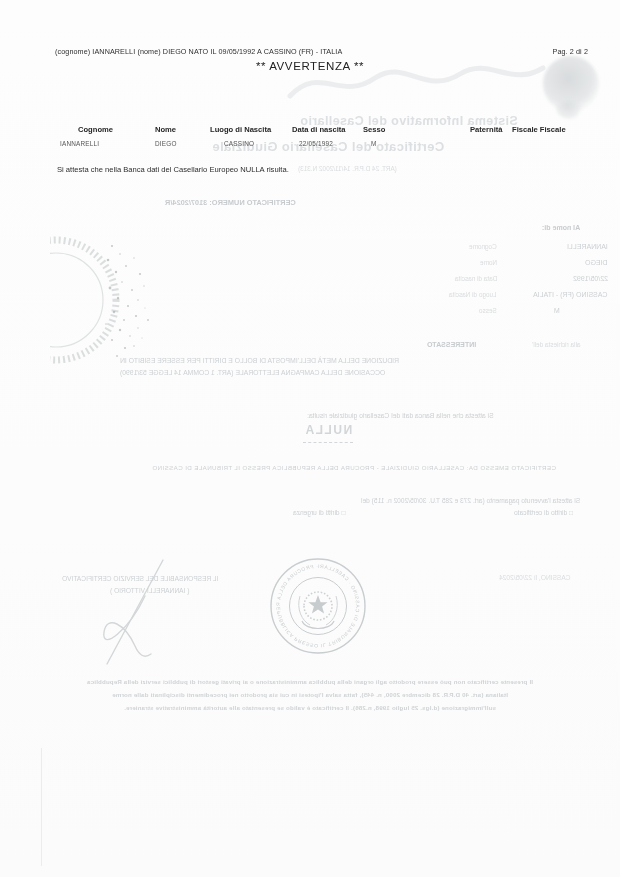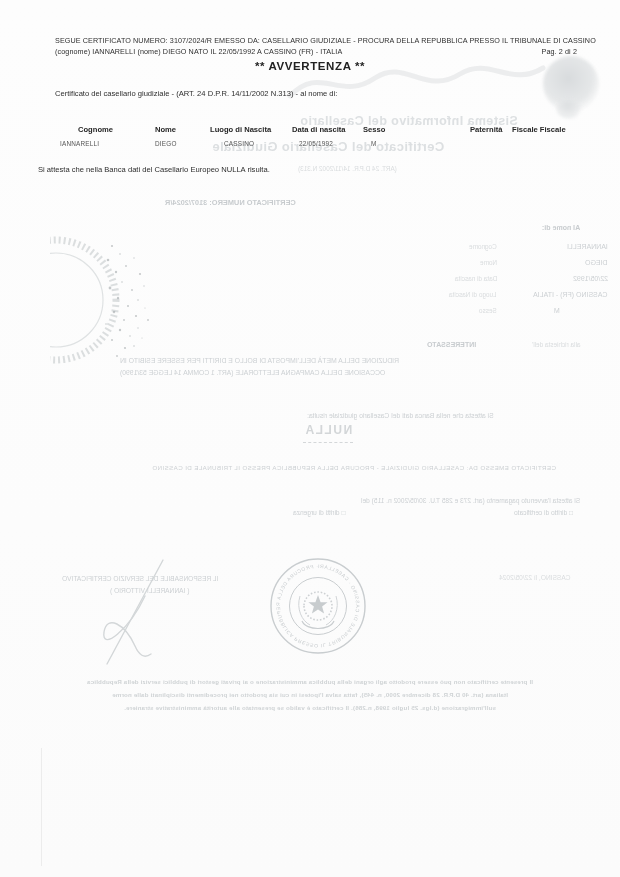--- a/index.html
+++ b/index.html
@@ -2,21 +2,21 @@
 <html><head>
 <meta charset="utf-8">
 <style>
   html,body{margin:0;padding:0;background:#ffffff}
   .page{position:relative;width:620px;height:877px;overflow:hidden;
         background:linear-gradient(180deg,#fdfdfd 0%,#fcfcfc 60%,#fbfbfb 100%);
         font-family:"Liberation Sans",sans-serif;color:#3a3a3a}
   .abs{position:absolute;white-space:nowrap}
   
   .hdr{font-size:7.2px;letter-spacing:.1px;color:#2e2e2e}
-  .title{font-size:11.5px;font-weight:bold;letter-spacing:.6px;color:#222}
+  .title{font-size:11.5px;font-weight:normal;letter-spacing:.6px;color:#222}
   .certline{font-size:7.6px;color:#2d2d2d}
   .th{font-size:7.6px;font-weight:bold;color:#262626}
   .td{font-size:6.4px;color:#555;letter-spacing:.2px}
   .att{font-size:7.6px;color:#2d2d2d}
   
   .bleed{position:absolute;white-space:nowrap;transform:scaleX(-1);
          color:#ccd0d3;filter:blur(.2px)}
   .b-big{font-size:12.5px;font-weight:bold;color:#dde0e2;letter-spacing:.4px}
   .b-big2{font-size:13px;font-weight:bold;color:#dcdfe1;letter-spacing:.4px}
   .b-bold{font-weight:bold;color:#c7cbce}
@@ -147,39 +147,37 @@
       </text>
     </g>
   </svg>
 
   <div class="foot" style="top:678px">Il presente certificato non può essere prodotto agli organi della pubblica amministrazione o ai privati gestori di pubblici servizi della Repubblica</div>
   <div class="foot" style="top:691px">Italiana (art. 40 D.P.R. 28 dicembre 2000, n. 445), fatta salva l'ipotesi in cui sia prodotto nei procedimenti disciplinati dalle norme</div>
   <div class="foot" style="top:704px">sull'immigrazione (d.lgs. 25 luglio 1998, n.286). Il certificato è valido se presentato alle autorità amministrative straniere.</div>
 
   <div class="edge-line" style="left:41px;top:748px;width:1px;height:118px"></div>
 
-  <div class="abs hdr" style="left:55px;top:36px">SEGUE CERTIFICATO NUMERO: 3107/2024/R EMESSO DA: CASELLARIO GIUDIZIALE - PROCURA DELLA REPUBBLICA PRESSO IL TRIBUNALE DI CASSINO</div>
-  <div class="abs hdr" style="left:55px;top:47px">(cognome) IANNARELLI (nome) DIEGO NATO IL 22/05/1992 A CASSINO (FR) - ITALIA</div>
-  <div class="abs hdr" style="right:43px;top:47px">Pag. 2 di 2</div>
+  <div class="abs hdr" style="left:55px;top:47px">(cognome) IANNARELLI (nome) DIEGO NATO IL 09/05/1992 A CASSINO (FR) - ITALIA</div>
+  <div class="abs hdr" style="right:32px;top:47px">Pag. 2 di 2</div>
 
   <div class="abs title" style="left:0;top:60px;width:620px;text-align:center">** AVVERTENZA **</div>
 
-  <div class="abs certline" style="left:55px;top:89px">Certificato del casellario giudiziale - (ART. 24 D.P.R. 14/11/2002 N.313) - al nome di:</div>
 
   <div class="abs th" style="left:78px;top:125px">Cognome</div>
   <div class="abs th" style="left:155px;top:125px">Nome</div>
   <div class="abs th" style="left:210px;top:125px">Luogo di Nascita</div>
   <div class="abs th" style="left:292px;top:125px">Data di nascita</div>
   <div class="abs th" style="left:363px;top:125px">Sesso</div>
   <div class="abs th" style="left:470px;top:125px">Paternità</div>
   <div class="abs th" style="left:512px;top:125px">Fiscale Fiscale</div>
 
   <div class="abs td" style="left:60px;top:140px">IANNARELLI</div>
   <div class="abs td" style="left:155px;top:140px">DIEGO</div>
   <div class="abs td" style="left:224px;top:140px">CASSINO</div>
   <div class="abs td" style="left:299px;top:140px;filter:blur(.3px)">22/05/1992</div>
   <div class="abs td" style="left:371px;top:140px">M</div>
   <div class="abs td" style="left:460px;top:140px"></div>
   <div class="abs td" style="left:525px;top:140px"></div>
 
-  <div class="abs att" style="left:38px;top:165px">Si attesta che nella Banca dati del Casellario Europeo NULLA risulta.</div>
+  <div class="abs att" style="left:57px;top:165px">Si attesta che nella Banca dati del Casellario Europeo NULLA risulta.</div>
 
 </div>
 
 </body></html>

